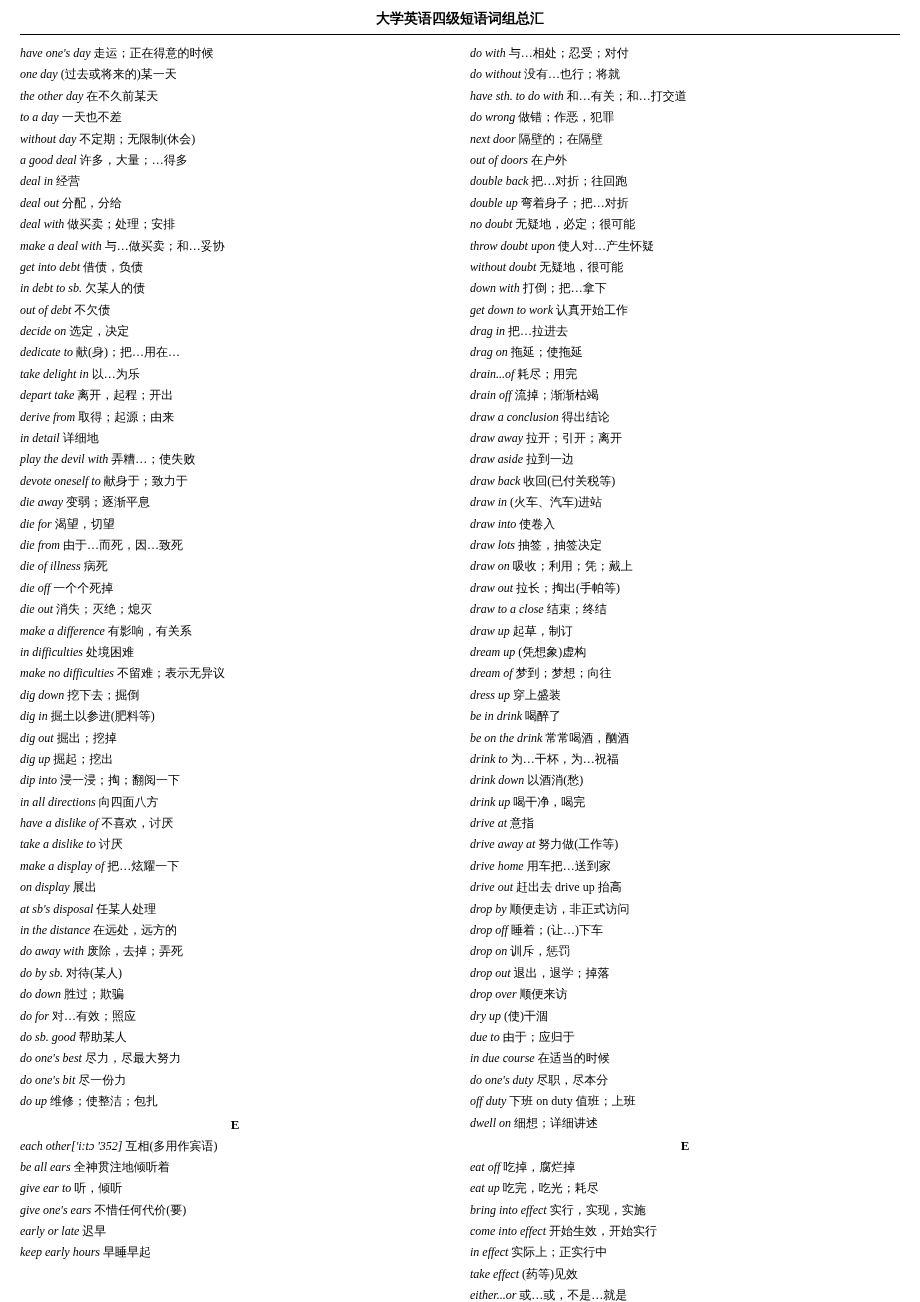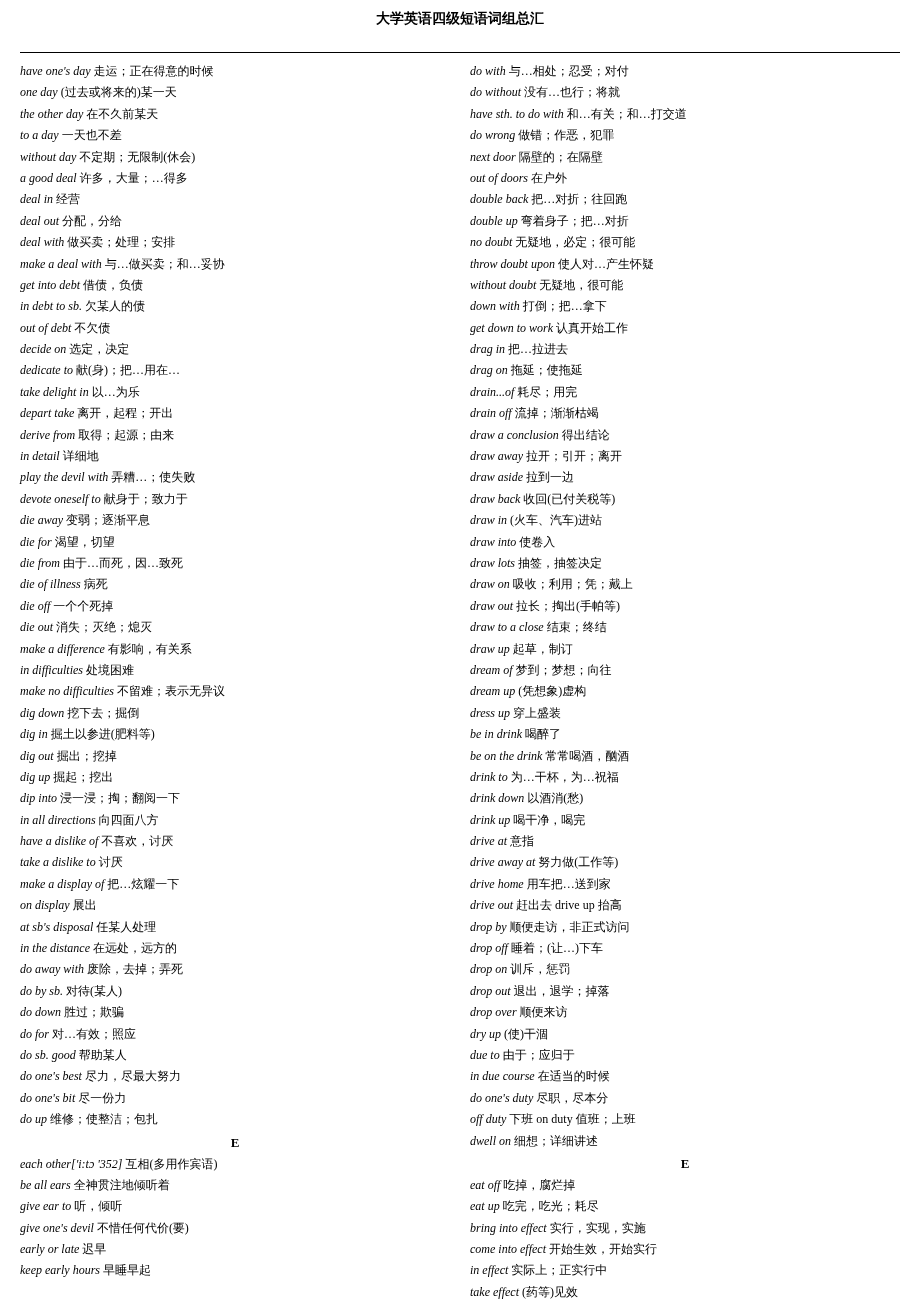--- a/index.html
+++ b/index.html
@@ -14,21 +14,21 @@
       color: #000;
       width: 920px;
       min-height: 1302px;
       padding: 10px 20px 20px 20px;
     }
     .page-header {
       text-align: center;
       font-size: 14px;
       font-weight: bold;
       border-bottom: 1px solid #000;
-      padding-bottom: 24px;
+      padding-bottom: 6px;
       margin-bottom: 8px;
     }
     .content {
       display: grid;
       grid-template-columns: 1fr 1fr;
       gap: 0 20px;
     }
     .col {
       display: flex;
       flex-direction: column;
@@ -104,21 +104,21 @@
       <div class="entry"><span class="en">do down </span><span>胜过；欺骗</span></div>
       <div class="entry"><span class="en">do for </span><span>对…有效；照应</span></div>
       <div class="entry"><span class="en">do sb. good </span><span>帮助某人</span></div>
       <div class="entry"><span class="en">do one's best </span><span>尽力，尽最大努力</span></div>
       <div class="entry"><span class="en">do one's bit </span><span>尽一份力</span></div>
       <div class="entry"><span class="en">do up </span><span>维修；使整洁；包扎</span></div>
       <div class="col-section-header">E</div>
       <div class="entry"><span class="en">each other['i:tɔ '352] </span><span>互相(多用作宾语)</span></div>
       <div class="entry"><span class="en">be all ears </span><span>全神贯注地倾听着</span></div>
       <div class="entry"><span class="en">give ear to </span><span>听，倾听</span></div>
-      <div class="entry"><span class="en">give one's devil </span><span>不惜任何代价(要)</span></div>
+      <div class="entry"><span class="en">give one's ears </span><span>不惜任何代价(要)</span></div>
       <div class="entry"><span class="en">early or late </span><span>迟早</span></div>
       <div class="entry"><span class="en">keep early hours </span><span>早睡早起</span></div>
     </div>
   <div class="col" id="right-col">
       <div class="entry"><span class="en">do with </span><span>与…相处；忍受；对付</span></div>
       <div class="entry"><span class="en">do without </span><span>没有…也行；将就</span></div>
       <div class="entry"><span class="en">have sth. to do with </span><span>和…有关；和…打交道</span></div>
       <div class="entry"><span class="en">do wrong </span><span>做错；作恶，犯罪</span></div>
       <div class="entry"><span class="en">next door </span><span>隔壁的；在隔壁</span></div>
       <div class="entry"><span class="en">out of doors </span><span>在户外</span></div>
@@ -137,22 +137,22 @@
       <div class="entry"><span class="en">draw away </span><span>拉开；引开；离开</span></div>
       <div class="entry"><span class="en">draw aside </span><span>拉到一边</span></div>
       <div class="entry"><span class="en">draw back </span><span>收回(已付关税等)</span></div>
       <div class="entry"><span class="en">draw in </span><span>(火车、汽车)进站</span></div>
       <div class="entry"><span class="en">draw into </span><span>使卷入</span></div>
       <div class="entry"><span class="en">draw lots </span><span>抽签，抽签决定</span></div>
       <div class="entry"><span class="en">draw on </span><span>吸收；利用；凭；戴上</span></div>
       <div class="entry"><span class="en">draw out </span><span>拉长；掏出(手帕等)</span></div>
       <div class="entry"><span class="en">draw to a close </span><span>结束；终结</span></div>
       <div class="entry"><span class="en">draw up </span><span>起草，制订</span></div>
+      <div class="entry"><span class="en">dream up </span><span>(凭想象)虚构</span></div>
       <div class="entry"><span class="en">dream of </span><span>梦到；梦想；向往</span></div>
-      <div class="entry"><span class="en">dream up </span><span>(凭想象)虚构</span></div>
       <div class="entry"><span class="en">dress up </span><span>穿上盛装</span></div>
       <div class="entry"><span class="en">be in drink </span><span>喝醉了</span></div>
       <div class="entry"><span class="en">be on the drink </span><span>常常喝酒，酗酒</span></div>
       <div class="entry"><span class="en">drink to </span><span>为…干杯，为…祝福</span></div>
       <div class="entry"><span class="en">drink down </span><span>以酒消(愁)</span></div>
       <div class="entry"><span class="en">drink up </span><span>喝干净，喝完</span></div>
       <div class="entry"><span class="en">drive at </span><span>意指</span></div>
       <div class="entry"><span class="en">drive away at </span><span>努力做(工作等)</span></div>
       <div class="entry"><span class="en">drive home </span><span>用车把…送到家</span></div>
       <div class="entry"><span class="en">drive out </span><span>赶出去    drive up 抬高</span></div>

